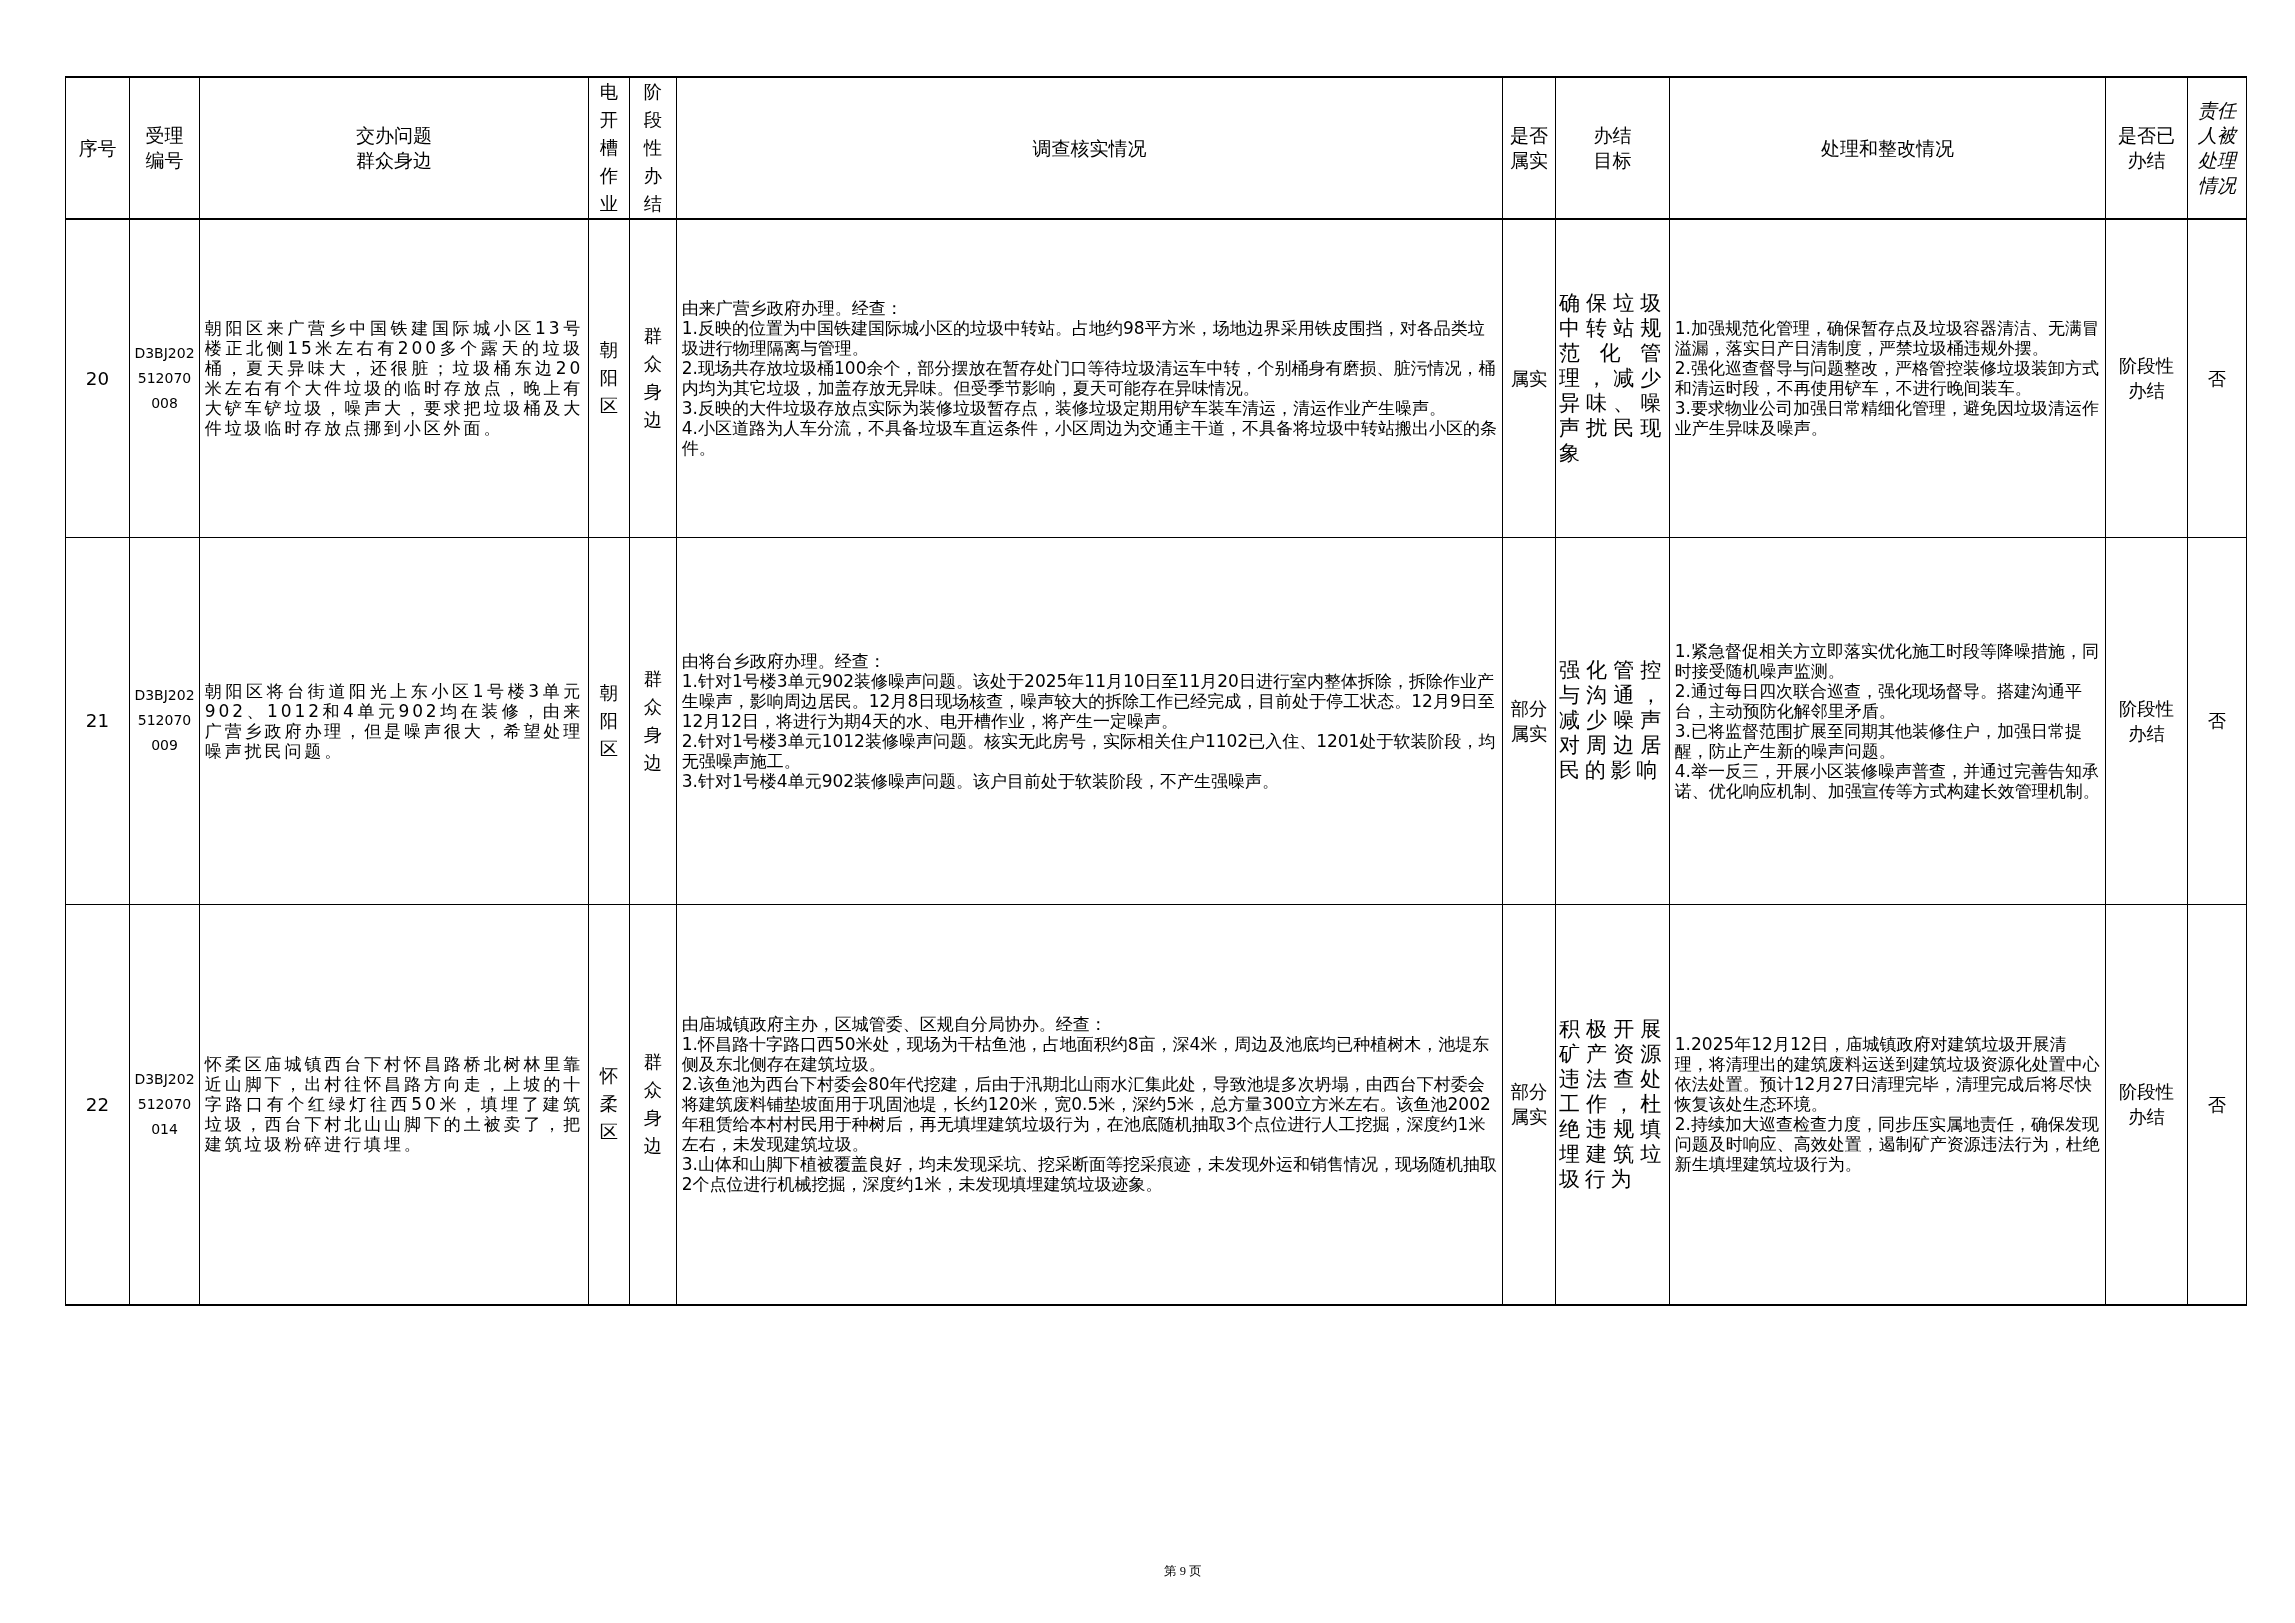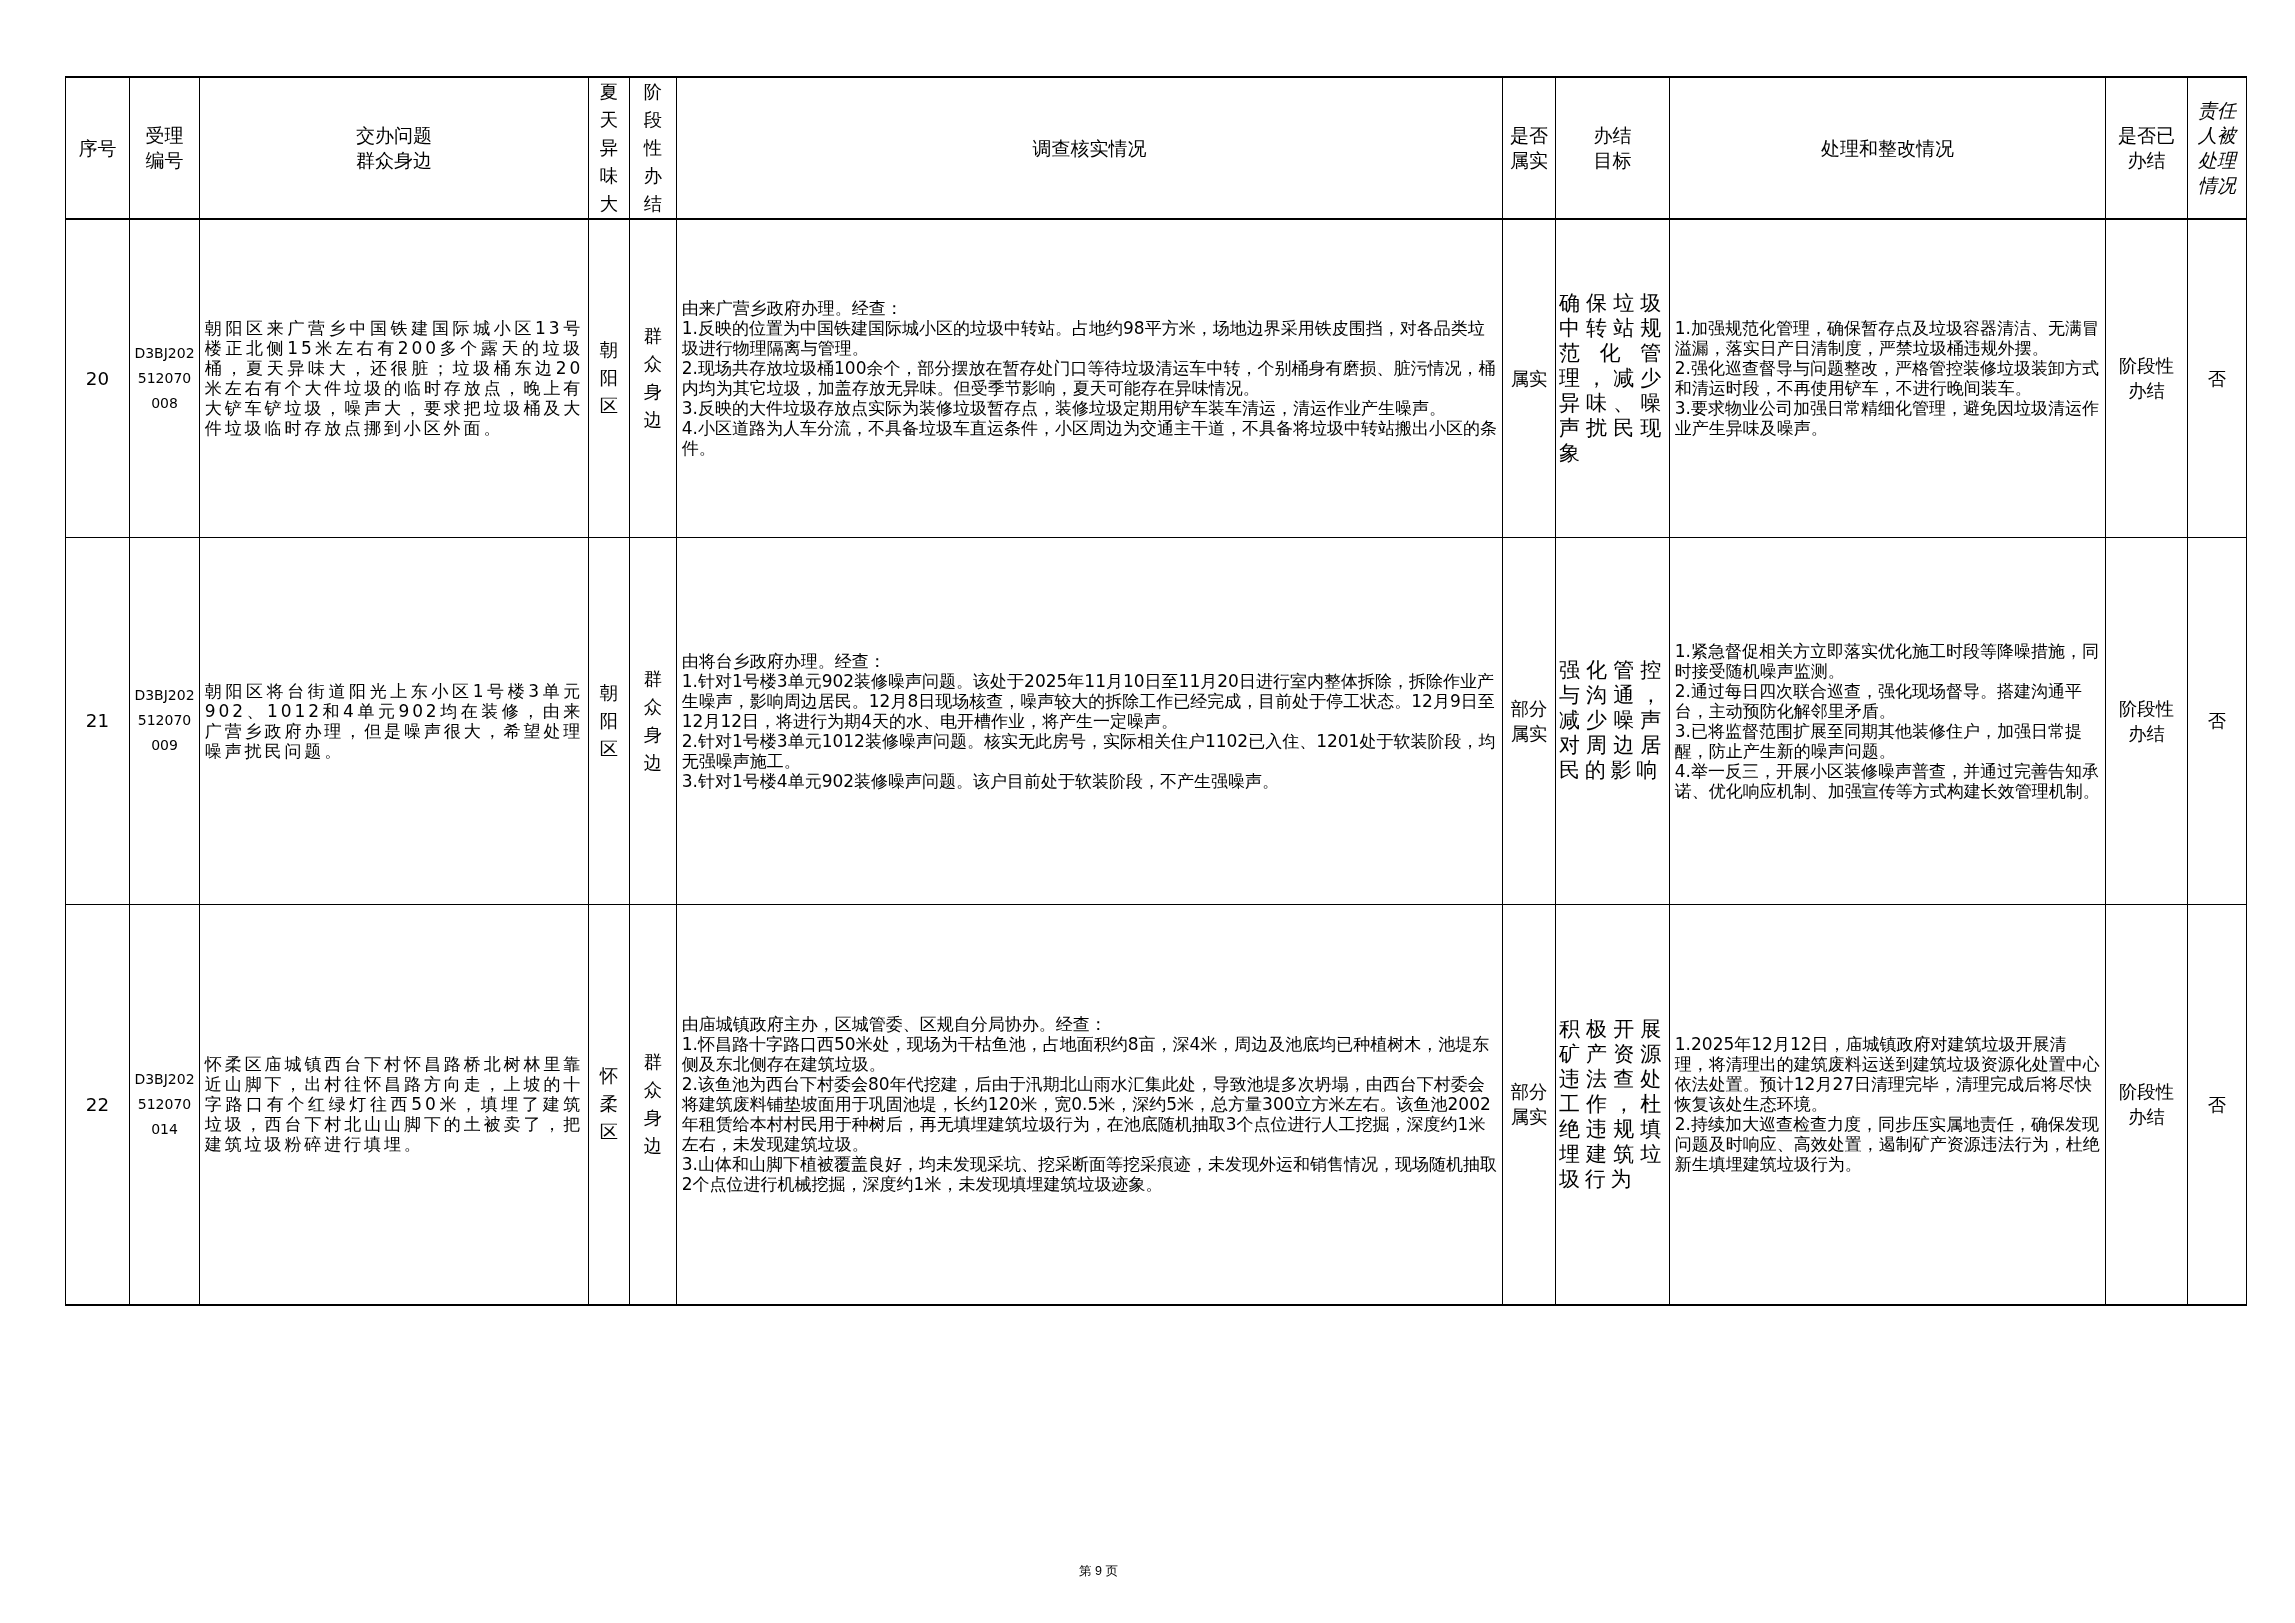--- a/index.html
+++ b/index.html
@@ -10,21 +10,21 @@
   table.sheet thead th { border-bottom-width:2.9px; font-weight:normal; font-size:19px; line-height:25px; text-align:center; }
   table.sheet { border-top:2.9px solid #000; border-bottom:2.9px solid #000; }
   .r20 { height:318px; } .r21 { height:367px; } .r22 { height:401px; }
   .cell-c { text-align:center; font-size:18.3px; line-height:25px; }
   .cell-t { text-align:left; font-size:17px; line-height:20px; padding:0 4.8px !important; }
   .cell-just { text-align:justify; text-align-last:left; letter-spacing:2.9px;margin-top:28px; }
   .vert { display:inline-block; width:1em; word-break:break-all; line-height:28px; font-size:18.3px; }
   .id { font-size:14px; line-height:25px; word-break:break-all; display:inline-block; width:62px; }
   .tgt { font-size:21px; line-height:25px; padding:0 2.9px !important; text-align:justify; letter-spacing:4.8px; }
   .multi { white-space:pre-line; }
-  .pageno { position:absolute; left:1079px; top:1563px; font-family:Liberation Sans, sans-serif; font-size:12.5px; }
+  .pageno { position:absolute; left:1164px; top:1563px; font-family:Liberation Serif, serif; font-size:12.5px; }
 </style>
 </head>
 <body>
 
 <table class="sheet">
   <colgroup>
     <col style="width:64px">
       <col style="width:70px">
       <col style="width:389px">
       <col style="width:41px">
@@ -36,21 +36,21 @@
       <col style="width:82px">
       <col style="width:59px">
   </colgroup>
   <thead>
     <tr style="height:121px">
       <th>序号</th>
       <th class="multi">受理
 编号</th>
       <th class="multi">交办问题
 群众身边</th>
-      <th><span class="vert">夏天异味大</span></th>
+      <th><span class="vert">电开槽作业</span></th>
       <th><span class="vert">阶段性办结</span></th>
       <th>调查核实情况</th>
       <th class="multi">是否
 属实</th>
       <th class="multi">办结
 目标</th>
       <th>处理和整改情况</th>
       <th class="multi">是否已
 办结</th>
       <th><span style="display:inline-block;width:2.2em;word-break:break-all;font-style:italic;">责任人被处理情况</span></th>

